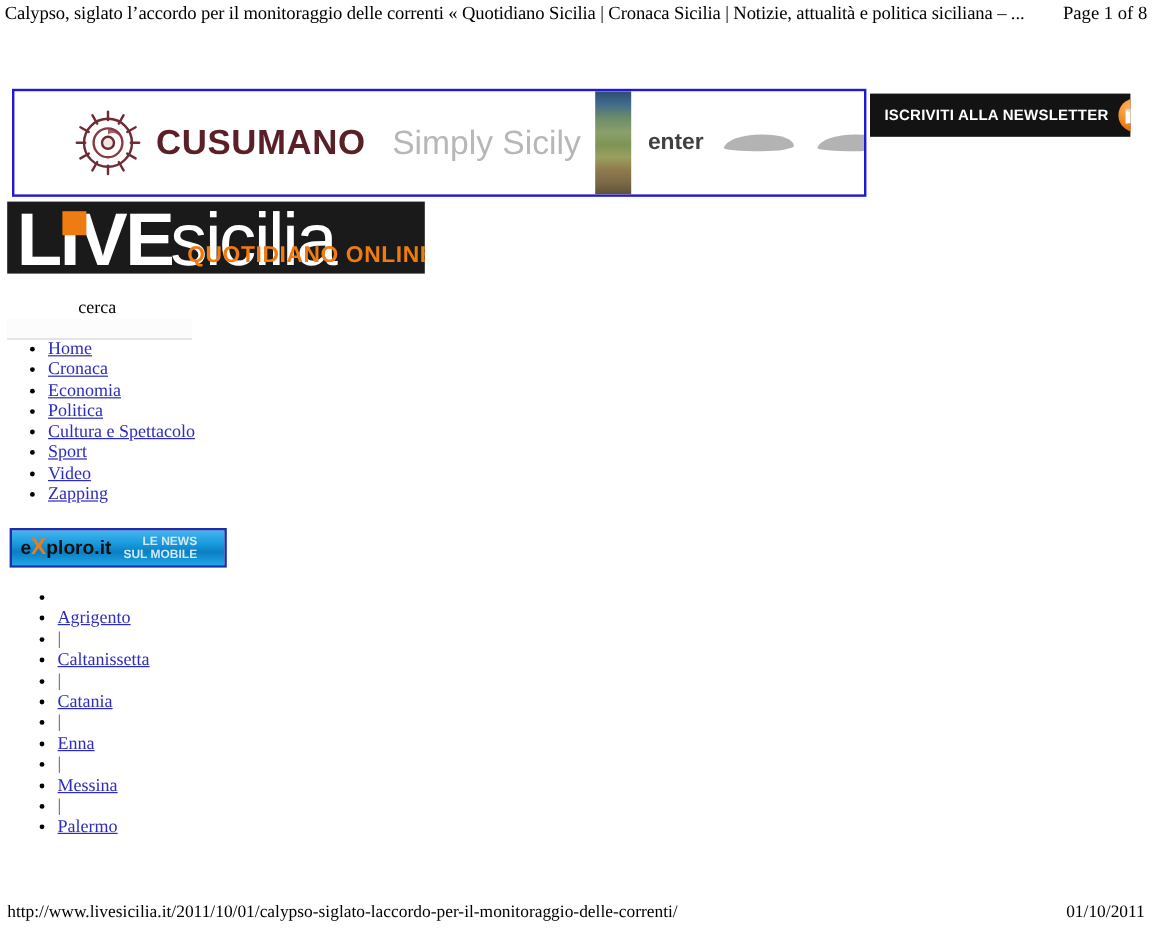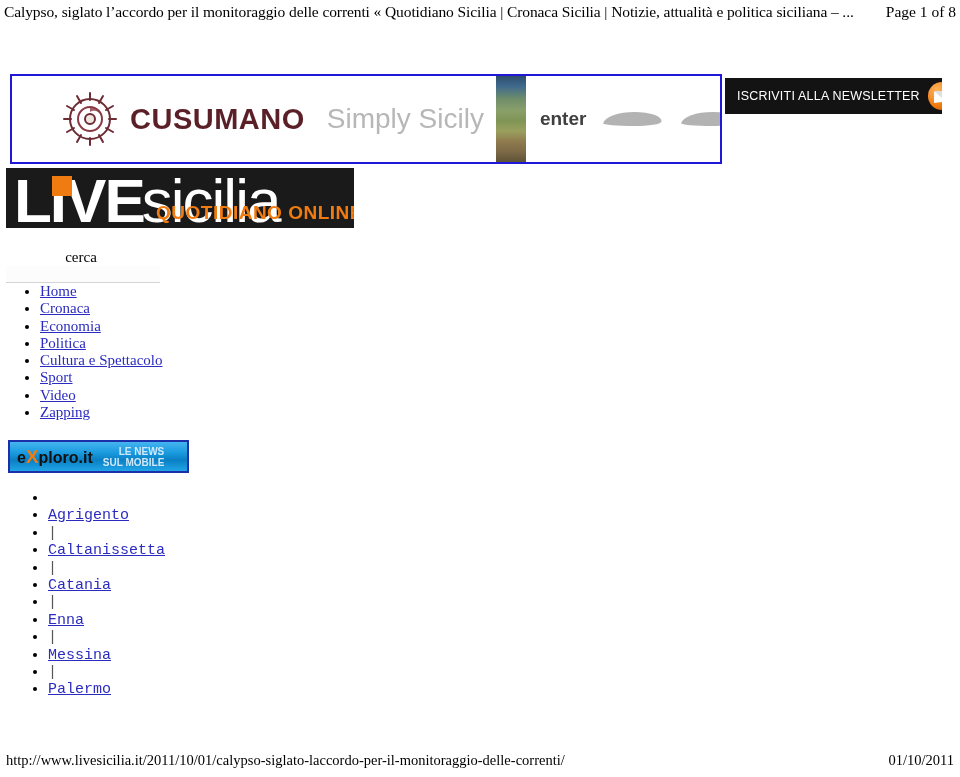--- a/index.html
+++ b/index.html
@@ -124,21 +124,21 @@
     position: absolute;
     left: 725px; top: 12px;
     width: 217px; height: 36px;
     background: #131313;
     display: flex;
     align-items: center;
     overflow: hidden;
   }
   #newsletter-banner .nl-text {
     font-family: "Liberation Sans", sans-serif;
-    font-weight: normal;
+    font-weight: bold;
     font-size: 12.5px;
     color: #ffffff;
     letter-spacing: 0.2px;
     margin-left: 12px;
     white-space: nowrap;
   }
   #newsletter-banner .nl-icon {
     width: 28px; height: 28px;
     margin-left: 8px;
     border-radius: 50%;
@@ -254,21 +254,21 @@
     color: #2b2bbf;
     text-decoration: underline;
   }
   ul.navlist li.sep-item span.sep {
     color: #555555;
     text-decoration: none;
     display: inline-block;
   }
   #main-nav { left: 10px; top: 283px; }
   #city-nav { left: 18px; top: 490px; }
-  #city-nav li { line-height: 17.4px; font-family: Liberation Mono, monospace; }
+  #city-nav li { line-height: 17.4px; }
 
   
   #exploro-banner {
     position: absolute;
     left: 8px; top: 440px;
     width: 181px; height: 33px;
     border: 2px solid #1b2fa8;
     box-sizing: border-box;
     background: linear-gradient(180deg, #45b4f0 0%, #199ade 38%, #0b7fc4 62%, #1fa5e6 100%);
     display: flex;

